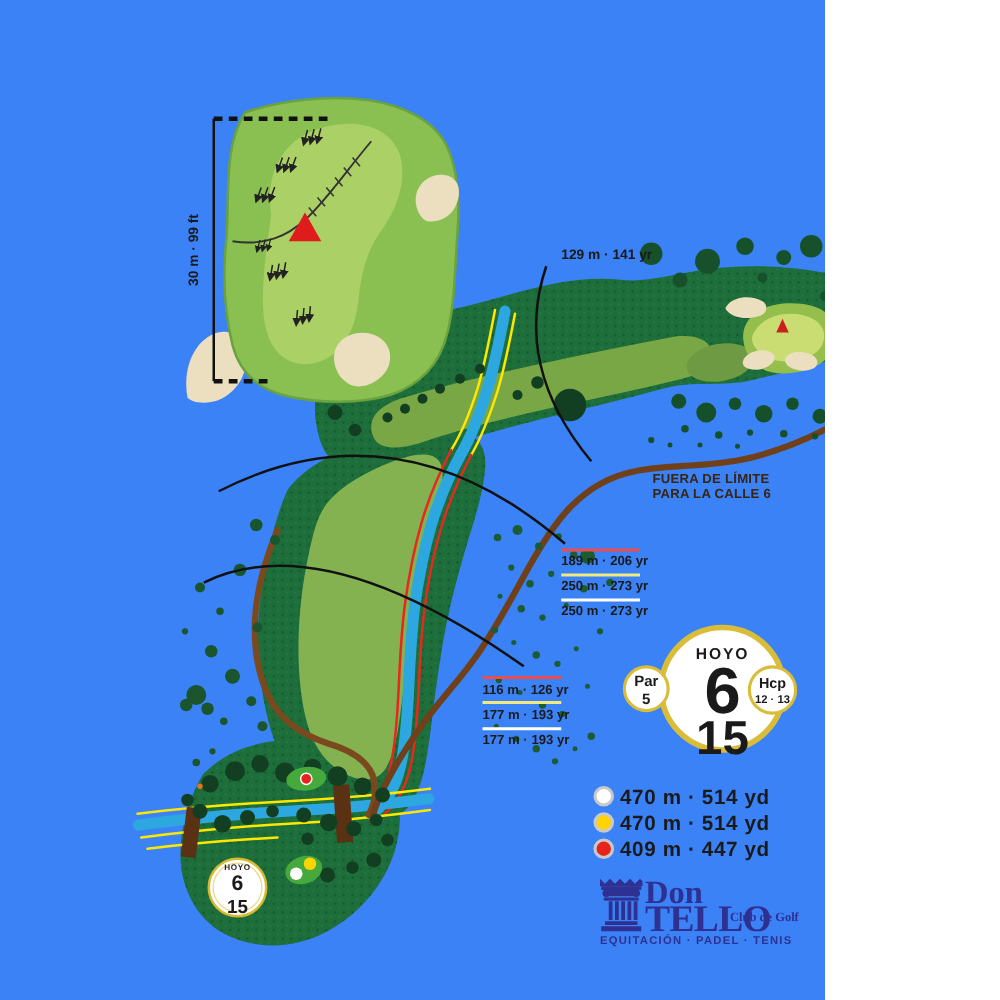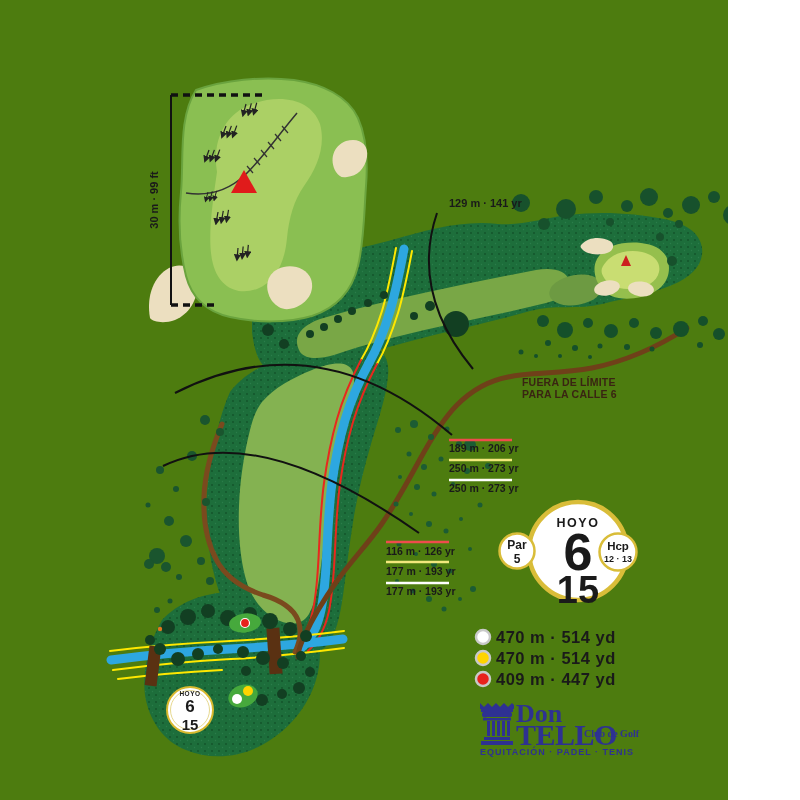--- a/index.html
+++ b/index.html
@@ -1,16 +1,16 @@
 <!DOCTYPE html>
 <html><head>
 <meta charset="utf-8">
 <style>
   html,body{margin:0;padding:0;background:#ffffff;}
-  .stage{width:728px;height:800px;position:relative;background:#4d7c0f;overflow:hidden;}
+  .stage{width:660px;height:800px;position:relative;background:#3b82f6;overflow:hidden;}
   text{font-family:"Liberation Sans",sans-serif;}
   .tb{font-weight:bold;fill:#1a1a1a;}
   .tserif{font-family:"Liberation Serif",serif;font-weight:bold;fill:#2e3192;}
   .toob{font-weight:bold;fill:#3a2412;letter-spacing:.2px;}
 </style>
 </head>
 <body>
 
 <div class="stage">
 <svg width="800" height="800" viewBox="0 0 800 800">

